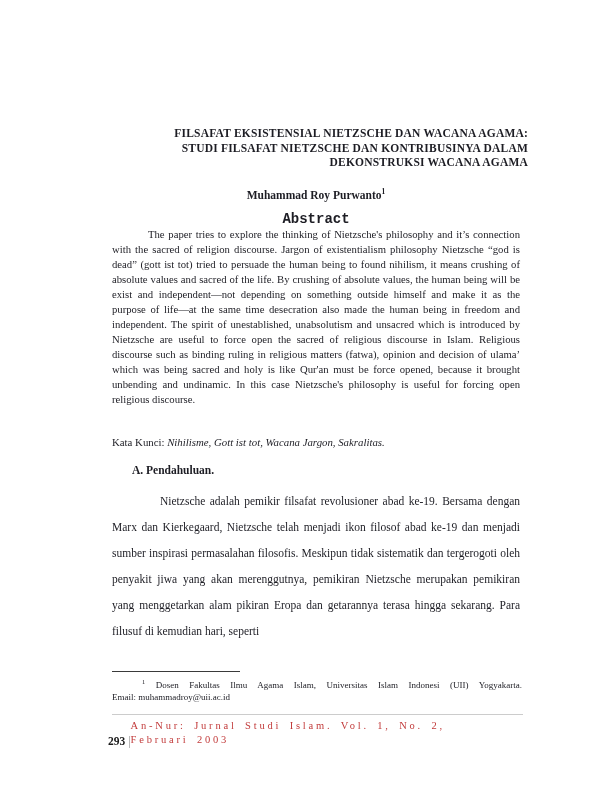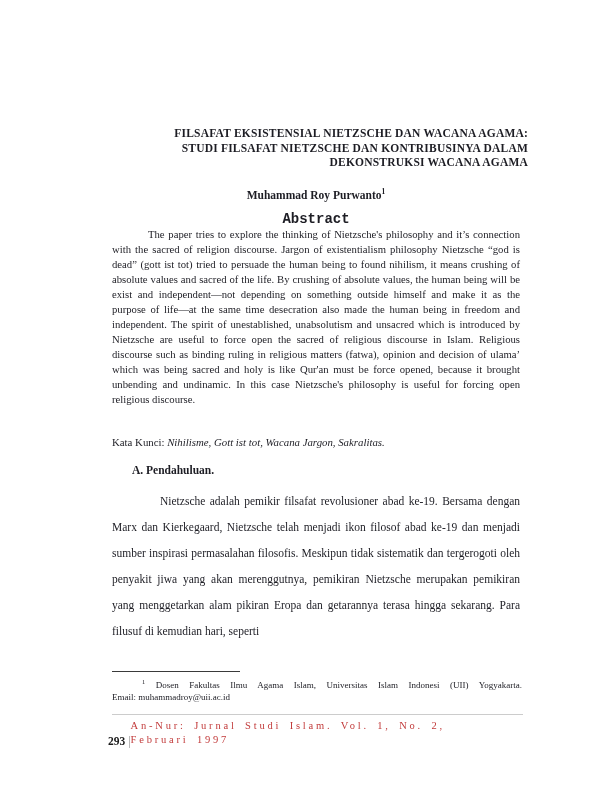--- a/index.html
+++ b/index.html
@@ -144,17 +144,17 @@
     <div class="footnote-line2">Email: muhammadroy@uii.ac.id</div>
   </div>
 
   <div class="footer-rule"></div>
 
   <div class="footer-block">
     <span class="footer-pageno">293</span>
     <span class="footer-sep">|</span>
     <span class="footer-journal">
       <span>An-Nur: Jurnal Studi Islam. Vol. 1, No. 2,</span><br>
-      <span>Februari 1997</span>
+      <span>Februari 2003</span>
     </span>
   </div>
 
 </div>
 
 </body></html>

